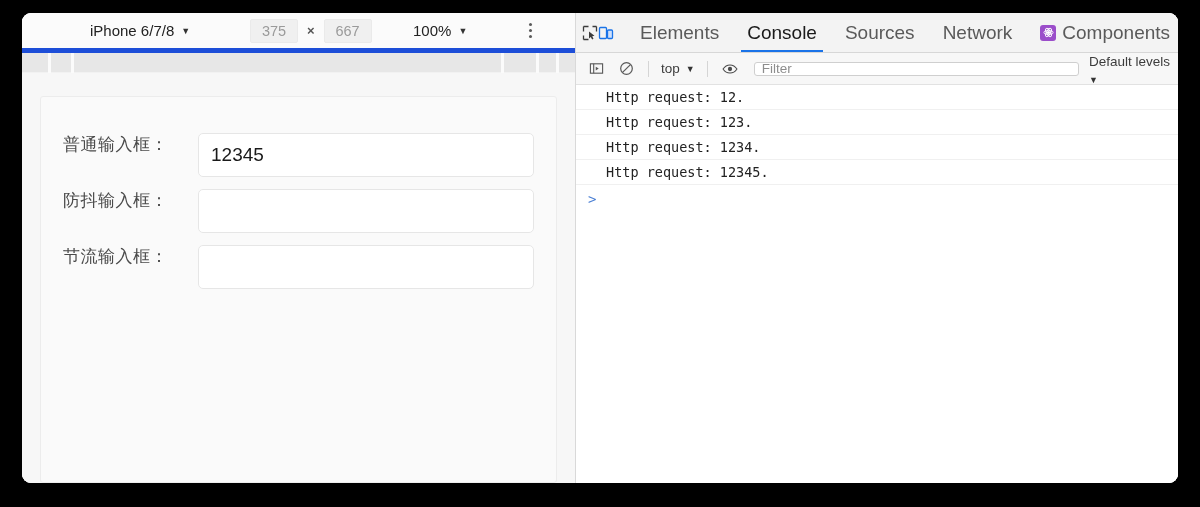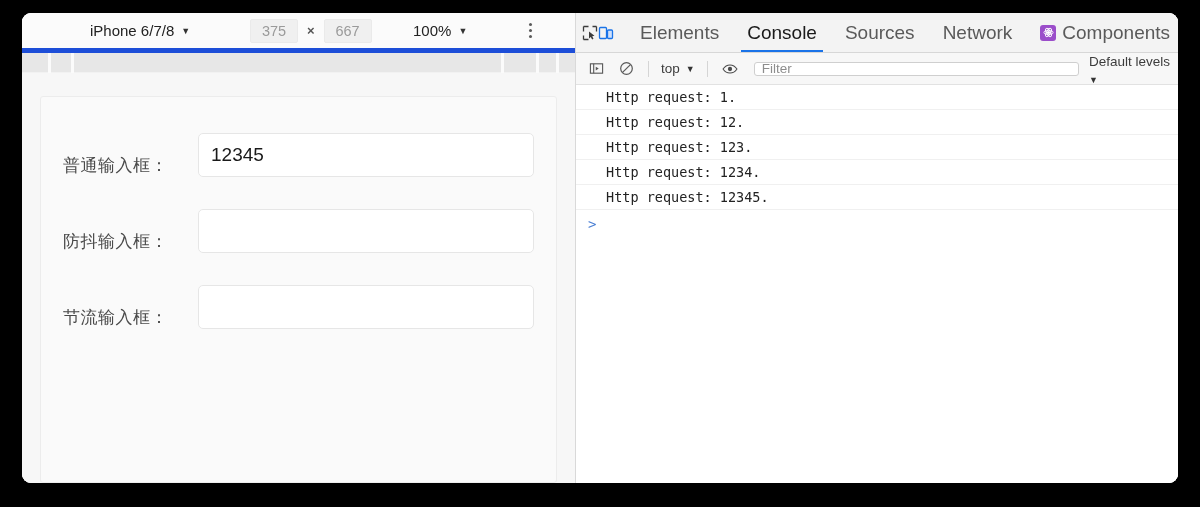--- a/index.html
+++ b/index.html
@@ -145,22 +145,22 @@
   #form-card {
     background: #fafafa;
     border: 1px solid #ececec;
     border-radius: 3px;
     height: 100%;
     padding: 36px 22px 0 22px;
   }
 
   .form-row {
     display: flex;
-    align-items: flex-end;
-    margin-bottom: 32px;
+    align-items: flex-start;
+    margin-bottom: 12px;
   }
 
   .form-label {
     font-size: 17px;
     color: #4a4a4a;
     width: 135px;
     flex: 0 0 135px;
     letter-spacing: .5px;
   }
 
@@ -467,21 +467,20 @@
 
       <input id="filter-input" type="text" placeholder="Filter" style="">
 
       <div class="ct-levels">
         <span>Default levels</span>
         <span class="caret">▼</span>
       </div>
     </div>
 
     <div id="console-body">
-      <div class="console-row">Http request: 1.</div>
       <div class="console-row">Http request: 12.</div>
       <div class="console-row">Http request: 123.</div>
       <div class="console-row">Http request: 1234.</div>
       <div class="console-row">Http request: 12345.</div>
       <div class="console-prompt">
         <span class="prompt-caret">&gt;</span>
       </div>
     </div>
 
   </div>

